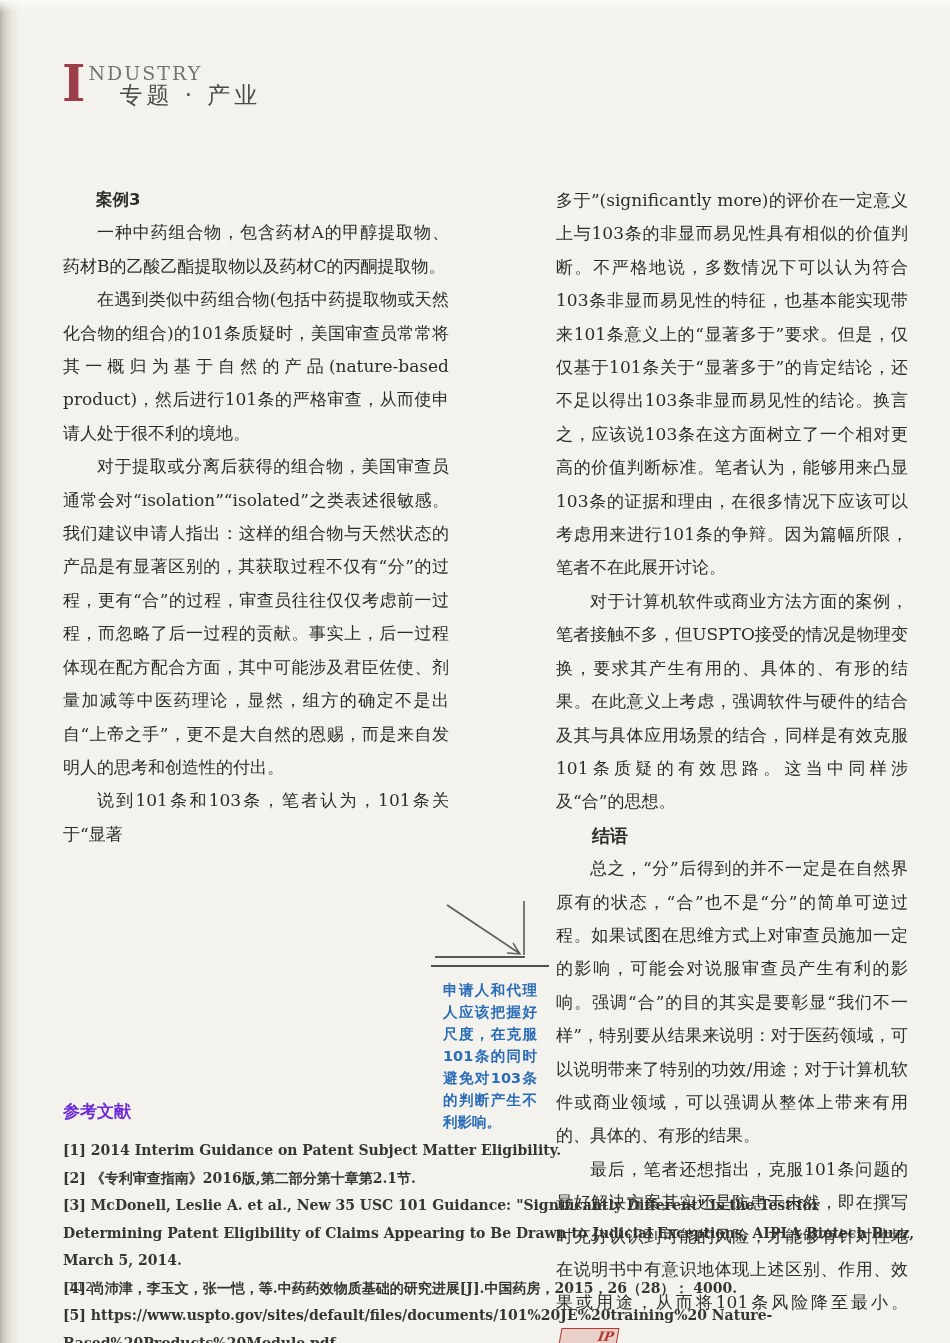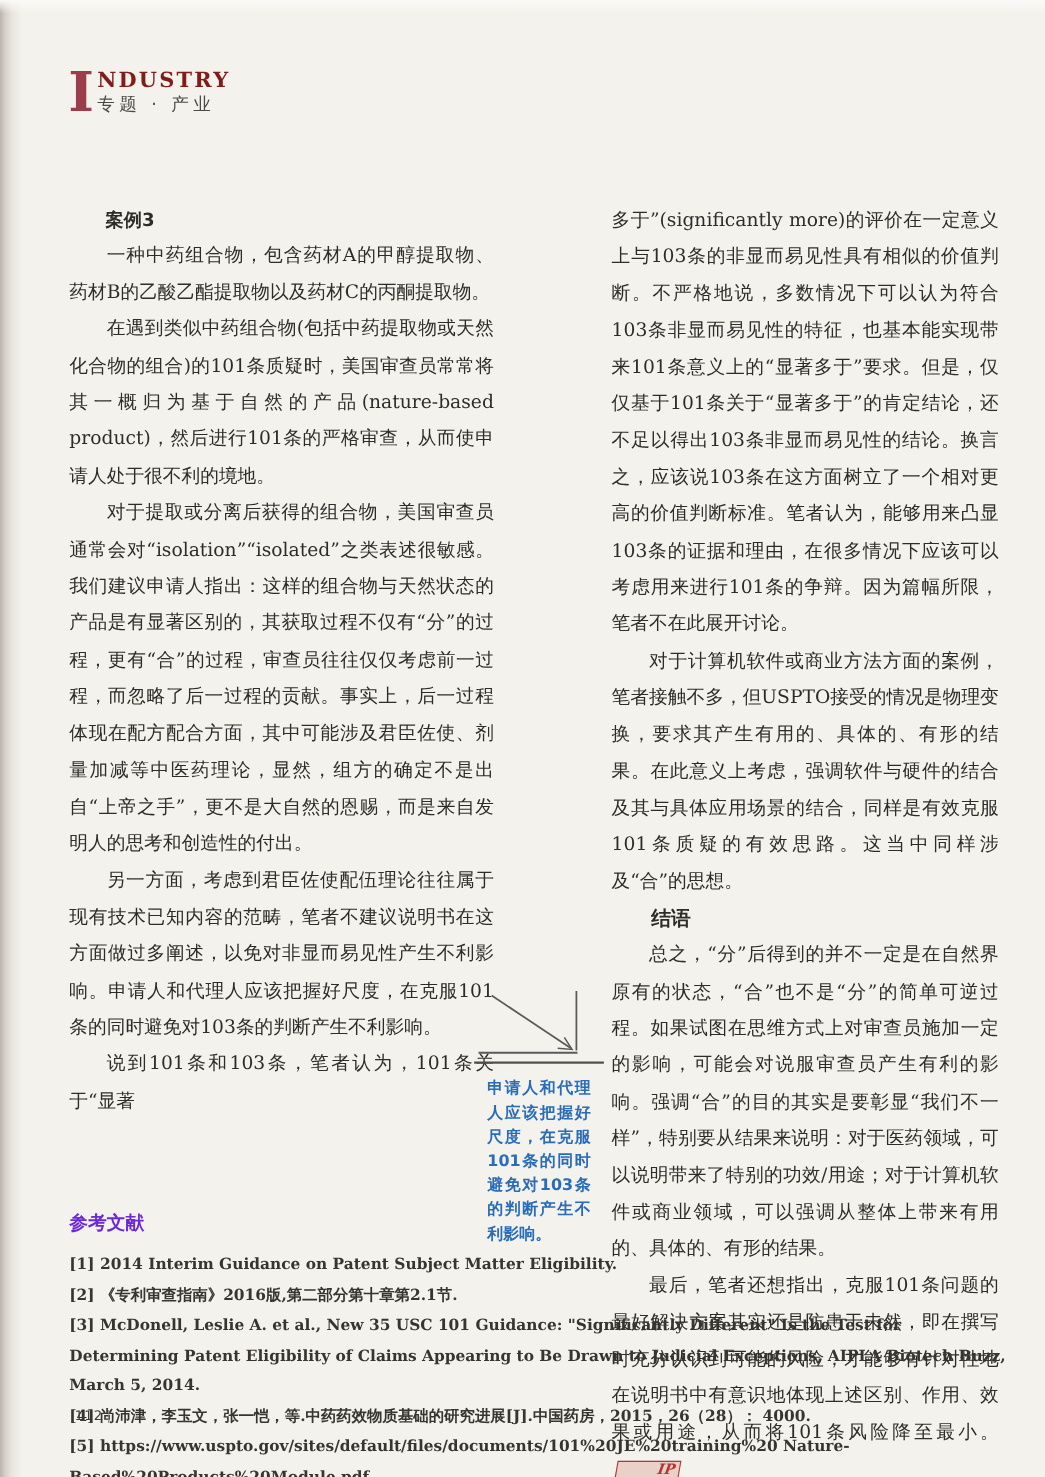--- a/index.html
+++ b/index.html
@@ -24,26 +24,27 @@
 
   
   .mast{position:absolute;left:62px;top:62px;}
   .mast-row{display:flex;align-items:flex-start;}
   .mast-initial{
     font-size:50px;line-height:44px;font-weight:bold;color:#9c3e4a;
     font-family:"DejaVu Serif","Liberation Serif",serif;margin-right:3px;
   }
   .mast-right{display:flex;flex-direction:column;}
   .mast-title{
-    font-size:19px;letter-spacing:2px;color:#7f1d1d;font-weight:bold;
+    font-size:19px;letter-spacing:2px;color:#737373;font-weight:normal;
     line-height:20px;margin-top:1px;
   }
   .mast-section{
-    font-size:16px;color:#4b4a48;letter-spacing:4px;line-height:24px;
+    font-size:23px;color:#4b4a48;letter-spacing:4px;line-height:24px;
     font-family:"DejaVu Sans","Liberation Sans",sans-serif;
+    margin-left:31px;
   }
 
   
   .col{position:absolute;text-align:justify;font-size:17px;line-height:33.4px;}
   .col-left{left:63px;top:183px;width:386px;}
   .col-right{left:556px;top:184px;width:352px;}
   .col p{margin:0;text-indent:2em;}
   .col p.no-indent{text-indent:0;}
   .case-heading{
     font-family:"DejaVu Sans","Liberation Sans",sans-serif;
@@ -104,21 +105,20 @@
       <span class="mast-section">专题 · 产业</span>
     </span>
   </div>
 </div>
 
 <div class="col col-left">
   <p class="case-heading">案例3</p>
   <p>一种中药组合物，包含药材A的甲醇提取物、药材B的乙酸乙酯提取物以及药材C的丙酮提取物。</p>
   <p>在遇到类似中药组合物(包括中药提取物或天然化合物的组合)的101条质疑时，美国审查员常常将其一概归为基于自然的产品(nature-based product)，然后进行101条的严格审查，从而使申请人处于很不利的境地。</p>
   <p>对于提取或分离后获得的组合物，美国审查员通常会对“isolation”“isolated”之类表述很敏感。我们建议申请人指出：这样的组合物与天然状态的产品是有显著区别的，其获取过程不仅有“分”的过程，更有“合”的过程，审查员往往仅仅考虑前一过程，而忽略了后一过程的贡献。事实上，后一过程体现在配方配合方面，其中可能涉及君臣佐使、剂量加减等中医药理论，显然，组方的确定不是出自“上帝之手”，更不是大自然的恩赐，而是来自发明人的思考和创造性的付出。</p>
-  <p>另一方面，考虑到君臣佐使配伍理论往往属于现有技术已知内容的范畴，笔者不建议说明书在这方面做过多阐述，以免对非显而易见性产生不利影响。申请人和代理人应该把握好尺度，在克服101条的同时避免对103条的判断产生不利影响。</p>
   <p>说到101条和103条，笔者认为，101条关于“显著</p>
 </div>
 
 <div class="col col-right">
   <p class="no-indent">多于”(significantly more)的评价在一定意义上与103条的非显而易见性具有相似的价值判断。不严格地说，多数情况下可以认为符合103条非显而易见性的特征，也基本能实现带来101条意义上的“显著多于”要求。但是，仅仅基于101条关于“显著多于”的肯定结论，还不足以得出103条非显而易见性的结论。换言之，应该说103条在这方面树立了一个相对更高的价值判断标准。笔者认为，能够用来凸显103条的证据和理由，在很多情况下应该可以考虑用来进行101条的争辩。因为篇幅所限，笔者不在此展开讨论。</p>
   <p>对于计算机软件或商业方法方面的案例，笔者接触不多，但USPTO接受的情况是物理变换，要求其产生有用的、具体的、有形的结果。在此意义上考虑，强调软件与硬件的结合及其与具体应用场景的结合，同样是有效克服101条质疑的有效思路。这当中同样涉及“合”的思想。</p>
   <p class="conclusion-heading">结语</p>
   <p>总之，“分”后得到的并不一定是在自然界原有的状态，“合”也不是“分”的简单可逆过程。如果试图在思维方式上对审查员施加一定的影响，可能会对说服审查员产生有利的影响。强调“合”的目的其实是要彰显“我们不一样”，特别要从结果来说明：对于医药领域，可以说明带来了特别的功效/用途；对于计算机软件或商业领域，可以强调从整体上带来有用的、具体的、有形的结果。</p>
   <p><span>最后，笔者还想指出，克服101条问题的最好解决方案其实还是防患于未然，即在撰写时充分认识到可能的风险，才能够有针对性地在说明书中有意识地体现上述区别、作用、效果或用途，从而将101条风险降至最小。</span><span class="ip-mark">IP</span></p>
 </div>

